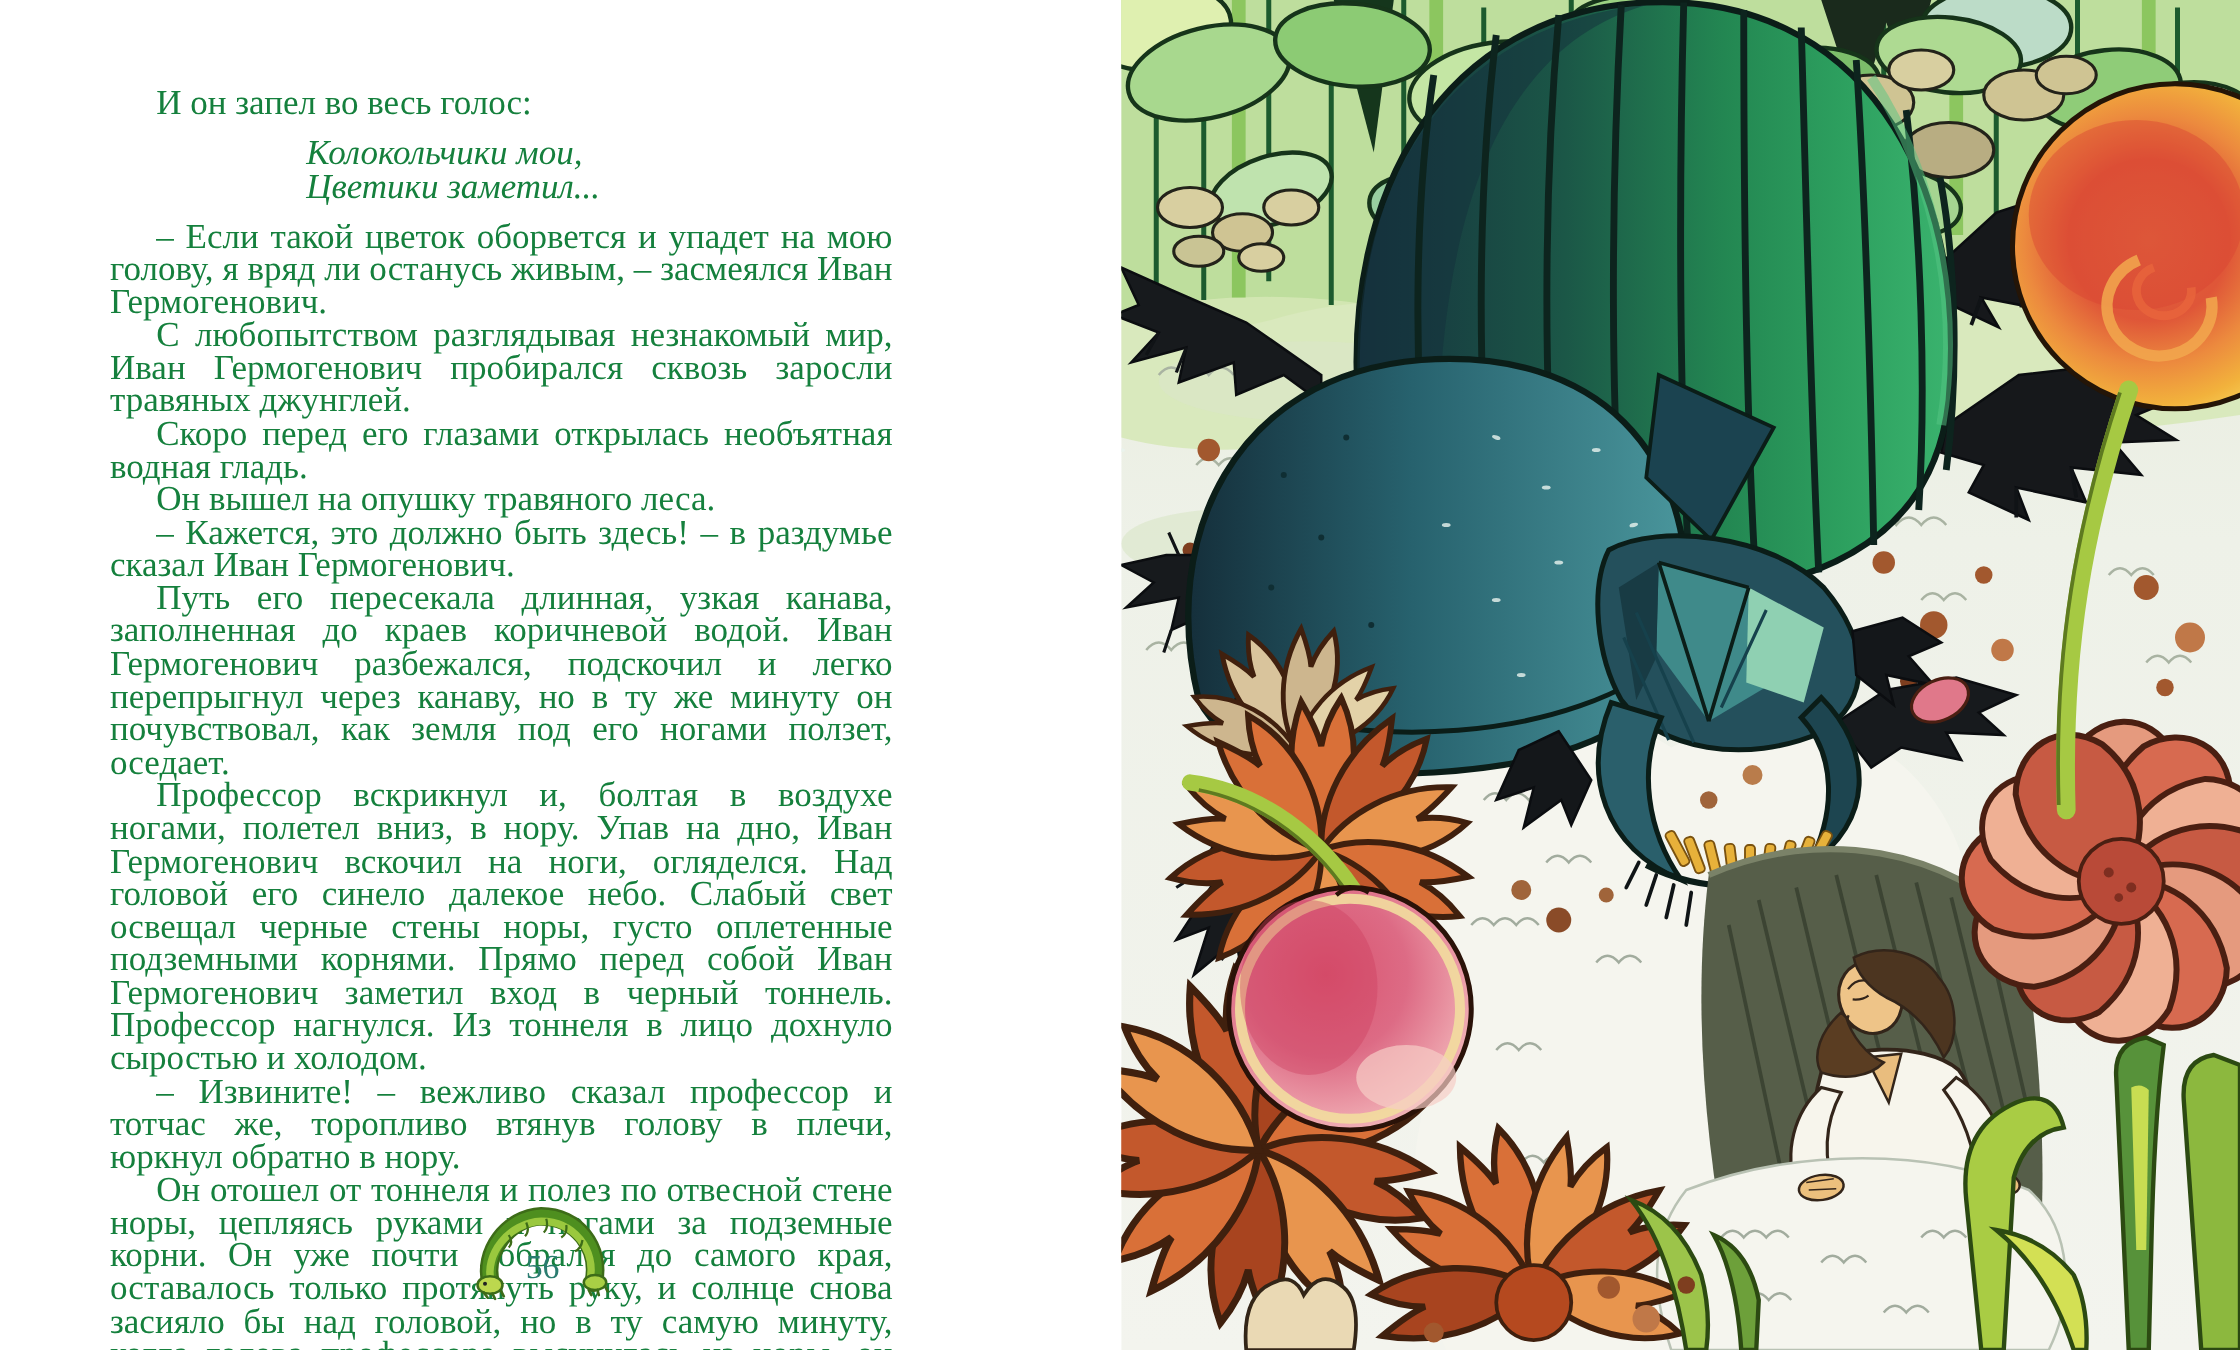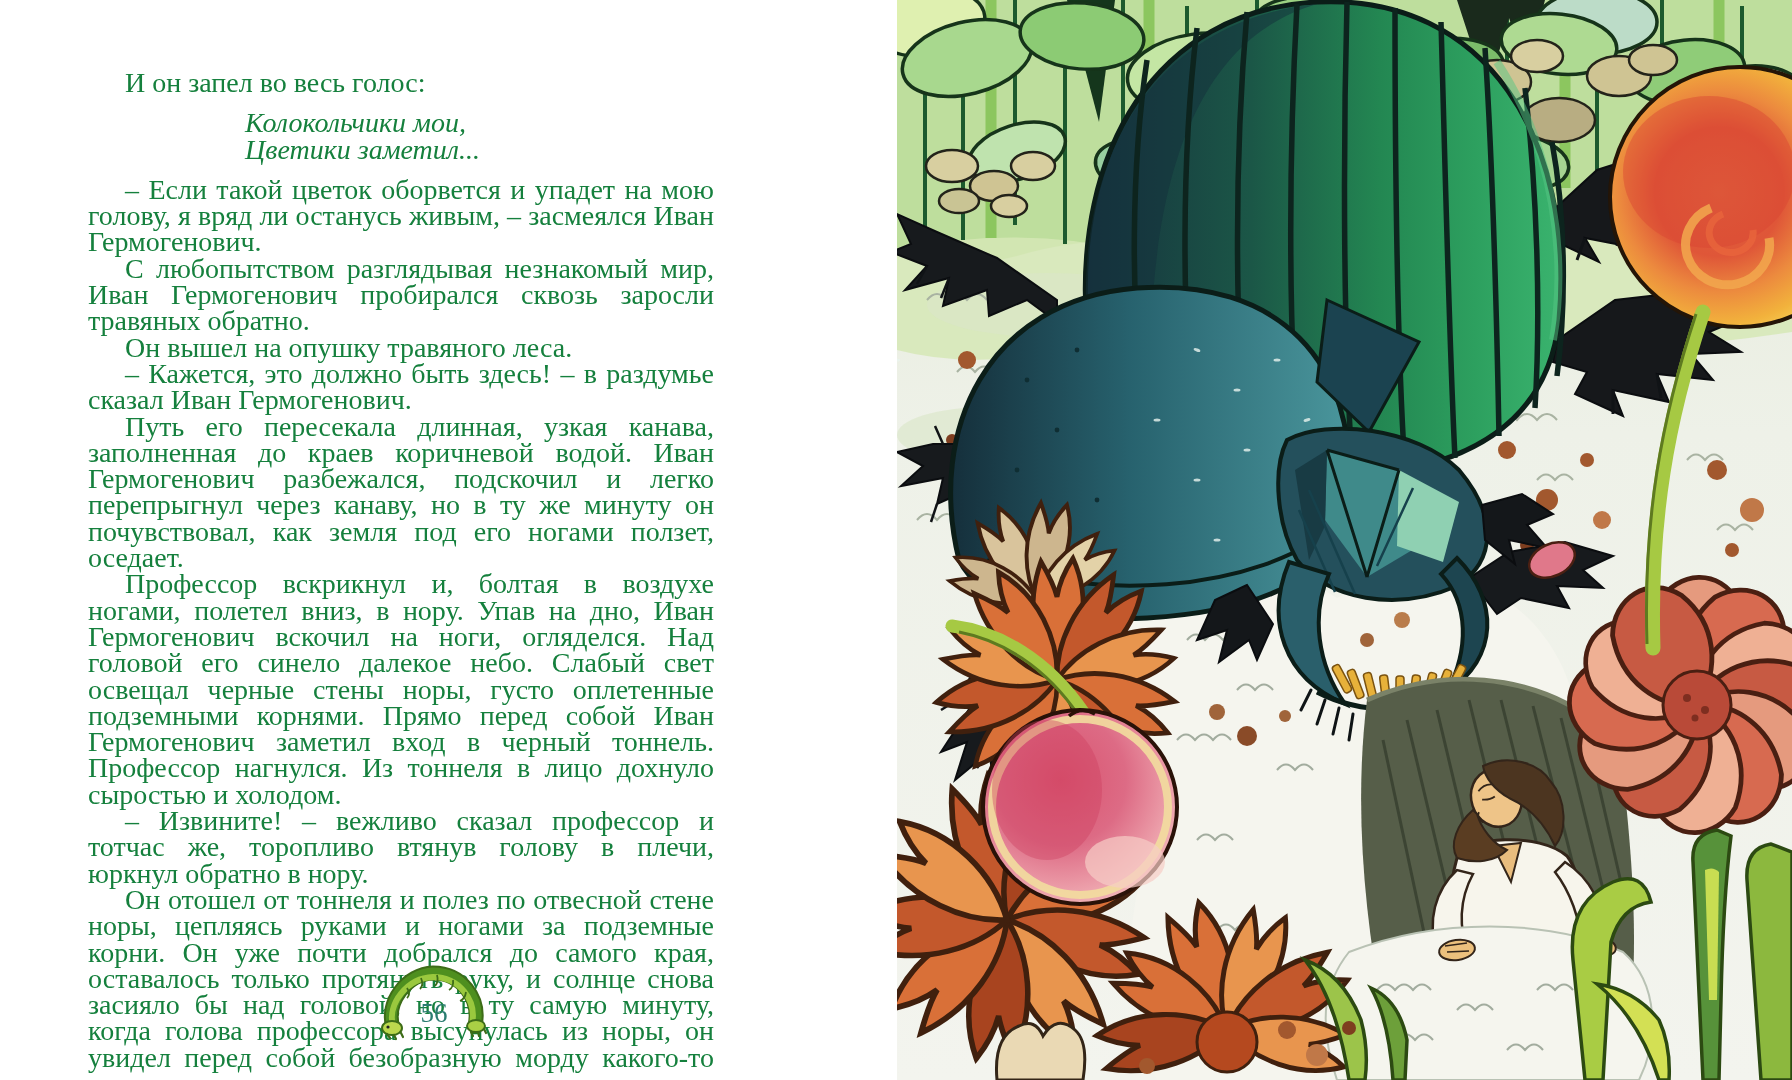--- a/index.html
+++ b/index.html
@@ -23,21 +23,22 @@
 <div class="spread">
 
   <section class="page-left">
     <div class="text-block">
       <p class="para">И он запел во весь голос:</p>
       <div class="poem">
         <p>Колокольчики мои,</p>
         <p>Цветики заметил...</p>
       </div>
       <p class="para">– Если такой цветок оборвется и упадет на мою голову, я вряд ли останусь живым, – засмеялся Иван Гермогенович.</p>
-      <p class="para">С любопытством разглядывая незнакомый мир, Иван Гермогенович пробирался сквозь заросли травяных обратно.</p>
+      <p class="para">С любопытством разглядывая незнакомый мир, Иван Гермогенович пробирался сквозь заросли травяных джунглей.</p>
+      <p class="para">Скоро перед его глазами открылась необъятная водная гладь.</p>
       <p class="para">Он вышел на опушку травяного леса.</p>
       <p class="para">– Кажется, это должно быть здесь! – в раздумье сказал Иван Гермогенович.</p>
       <p class="para">Путь его пересекала длинная, узкая канава, заполненная до краев коричневой водой. Иван Гермогенович разбежался, подскочил и легко перепрыгнул через канаву, но в ту же минуту он почувствовал, как земля под его ногами ползет, оседает.</p>
       <p class="para">Профессор вскрикнул и, болтая в воздухе ногами, полетел вниз, в нору. Упав на дно, Иван Гермогенович вскочил на ноги, огляделся. Над головой его синело далекое небо. Слабый свет освещал черные стены норы, густо оплетенные подземными корнями. Прямо перед собой Иван Гермогенович заметил вход в черный тоннель. Профессор нагнулся. Из тоннеля в лицо дохнуло сыростью и холодом.</p>
       <p class="para">– Извините! – вежливо сказал профессор и тотчас же, торопливо втянув голову в плечи, юркнул обратно в нору.</p>
       <p class="para">Он отошел от тоннеля и полез по отвесной стене норы, цепляясь руками и ногами за подземные корни. Он уже почти добрался до самого края, оставалось только протянуть руку, и солнце снова засияло бы над головой, но в ту самую минуту, когда голова профессора высунулась из норы, он увидел перед собой безобразную морду какого-то чудовища.</p>
     </div>
 
     <div class="footer-ornament">
       <svg viewBox="0 0 116 88">

